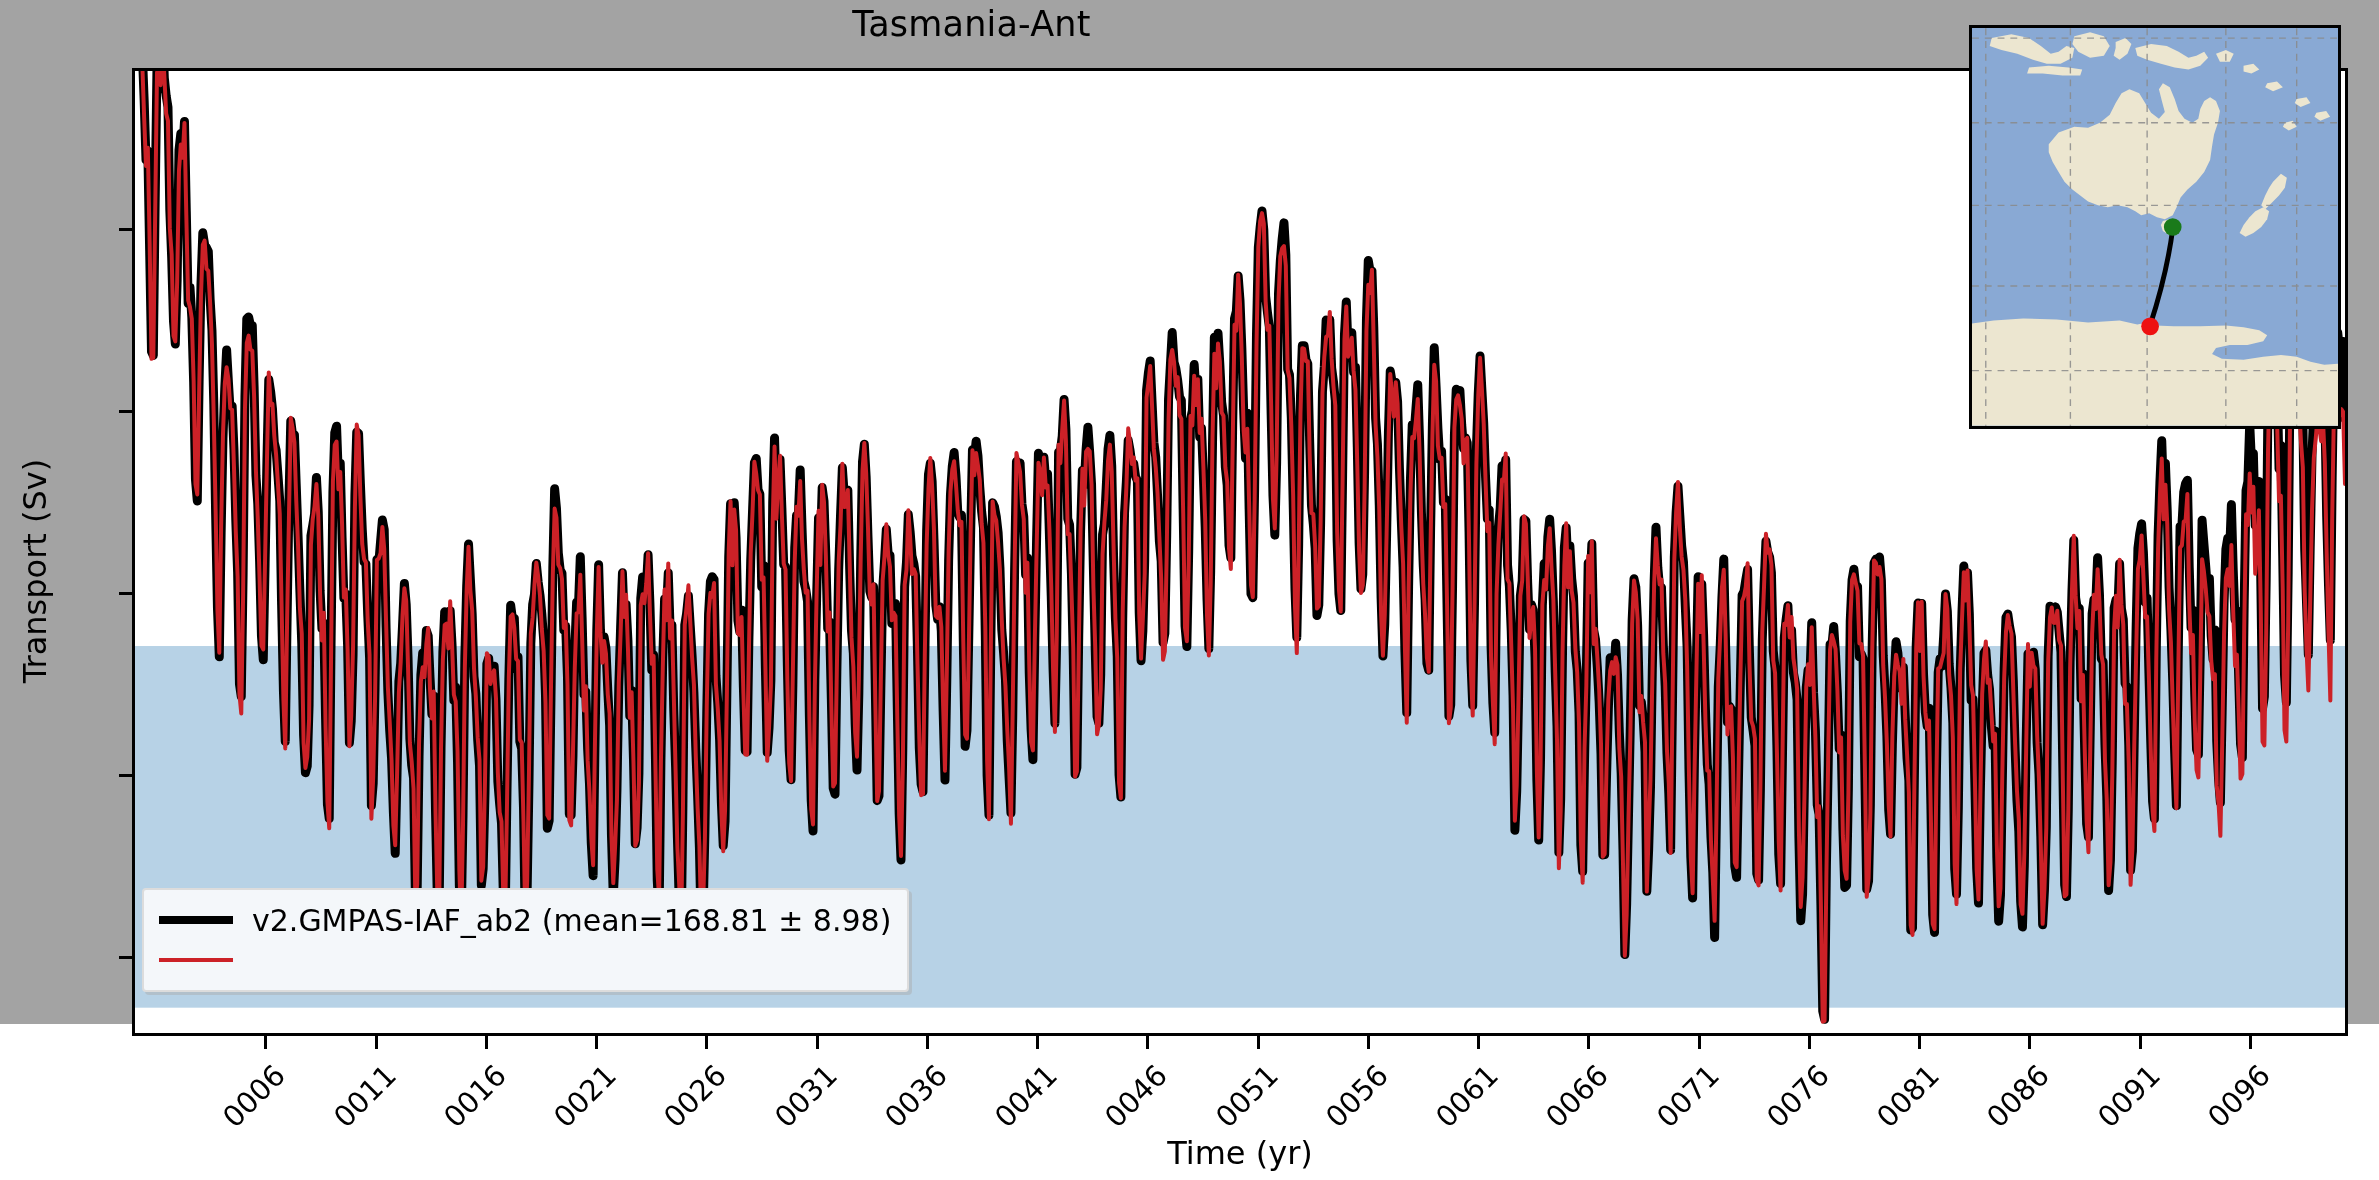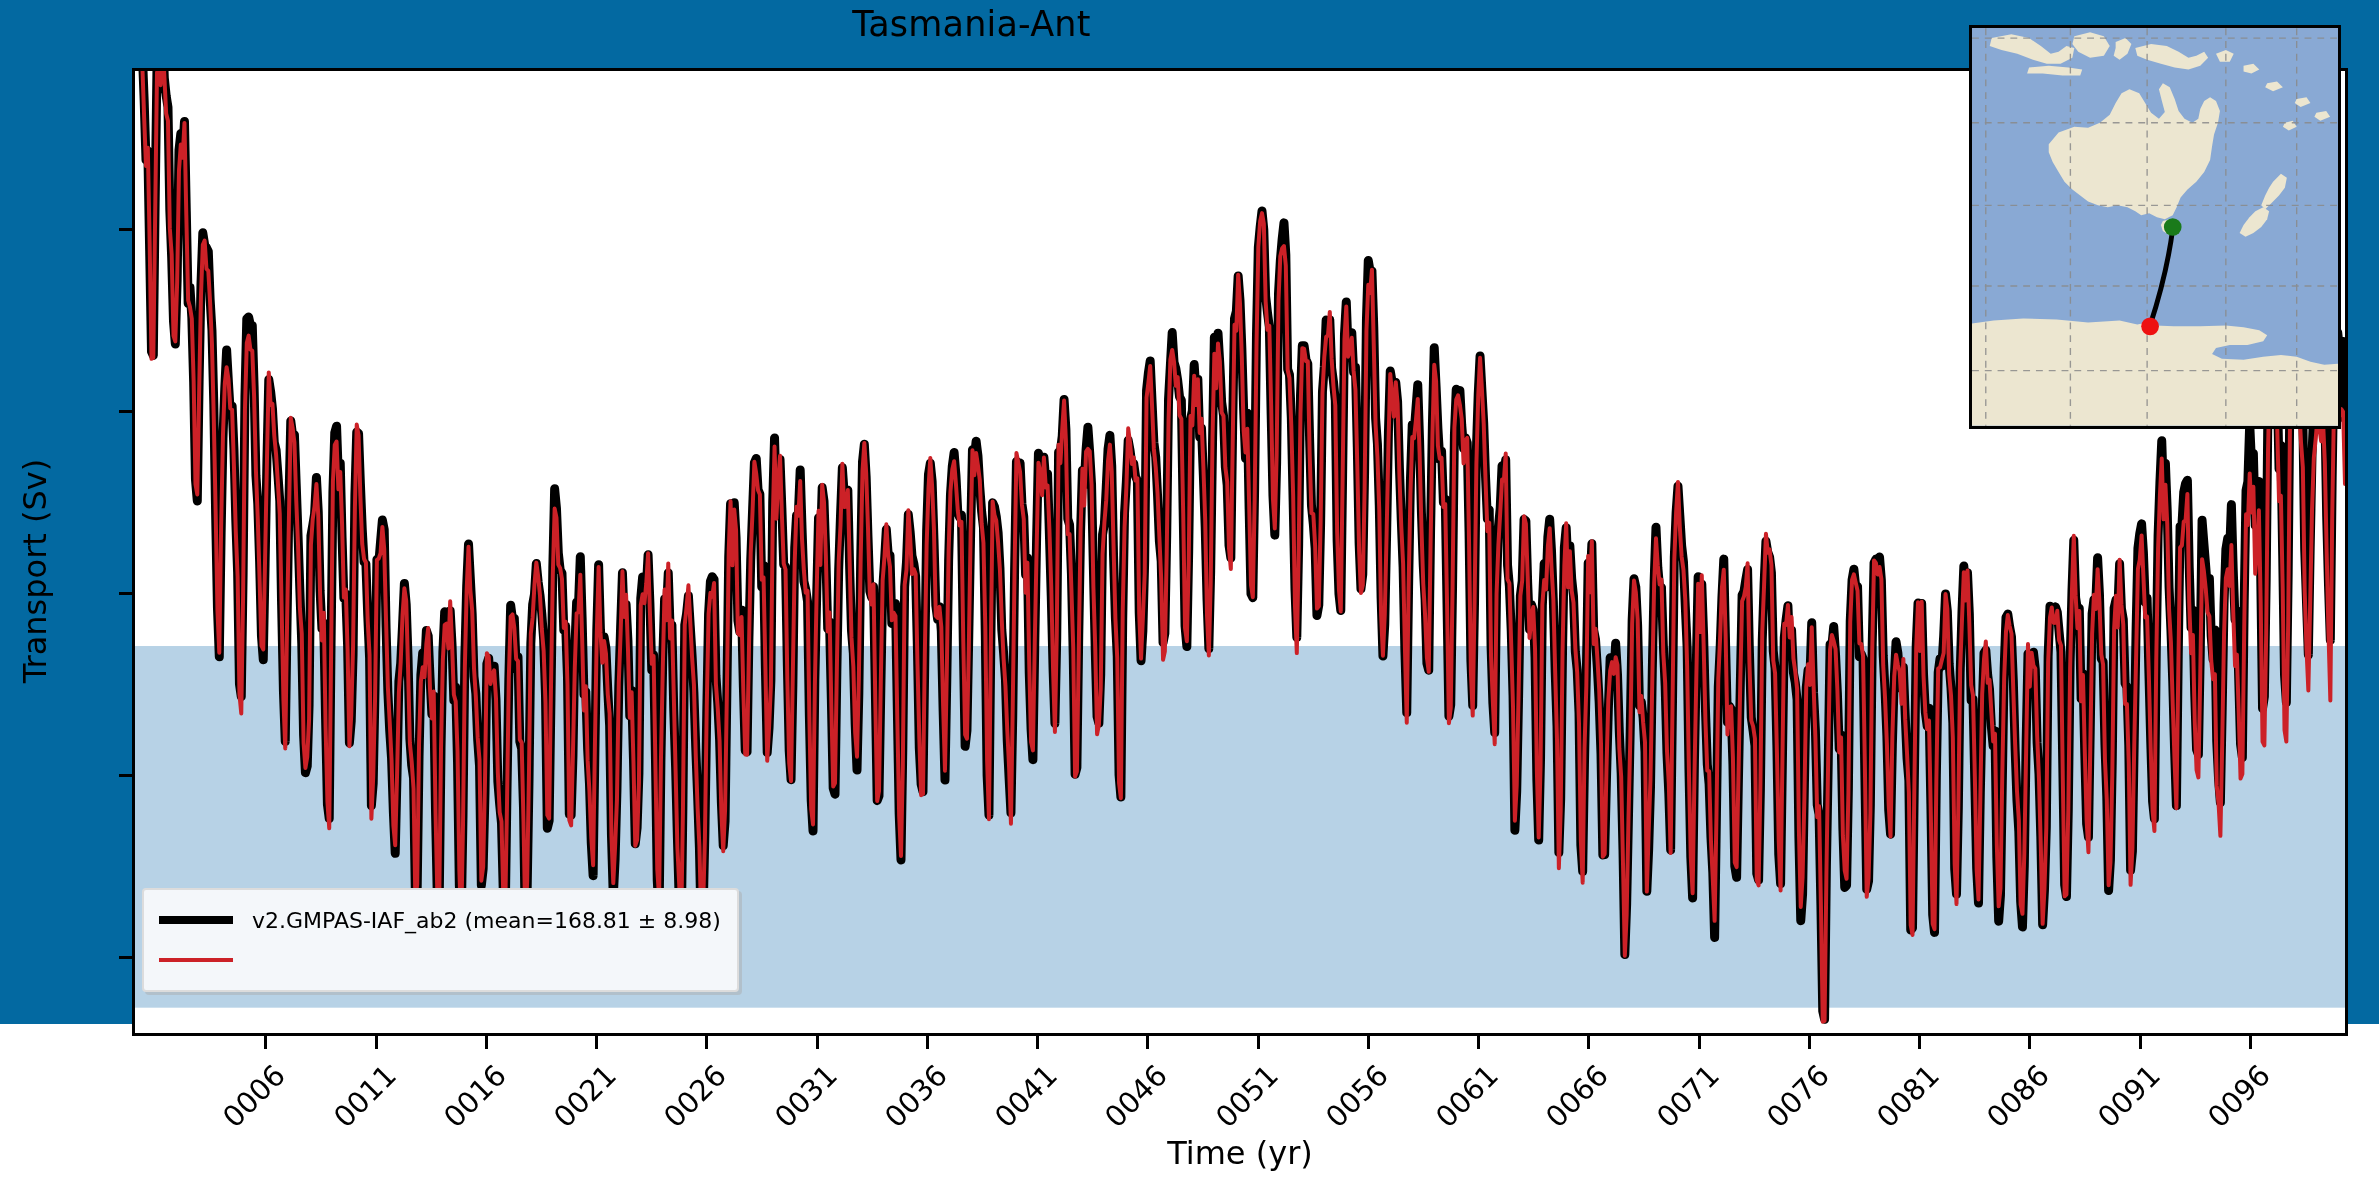--- a/index.html
+++ b/index.html
@@ -12,21 +12,21 @@
     width: 2379px;
     height: 1180px;
     font-family: "DejaVu Sans", sans-serif;
     -webkit-font-smoothing: antialiased;
     overflow: hidden;
   }
   #figure {
     position: relative;
     width: 2379px;
     height: 1024px;
-    background: #0369a1;
+    background: #a3a3a3;
   }
 
   
   #chart-title {
     position: absolute;
     left: 0;
     top: 4px;
     width: 2379px;
     text-align: center;
     font-size: 35px;
@@ -140,21 +140,21 @@
     width: 74px;
     height: 4px;
     background: #cc2127;
   }
   .swatch-band {
     width: 74px;
     height: 26px;
     background: #b7d2e6;
   }
   .legend-text {
-    font-size: 22px;
+    font-size: 30px;
     color: #000000;
     white-space: nowrap;
   }
 
   
   #inset-map {
     position: absolute;
     left: 1969px;
     top: 25px;
     width: 372px;

